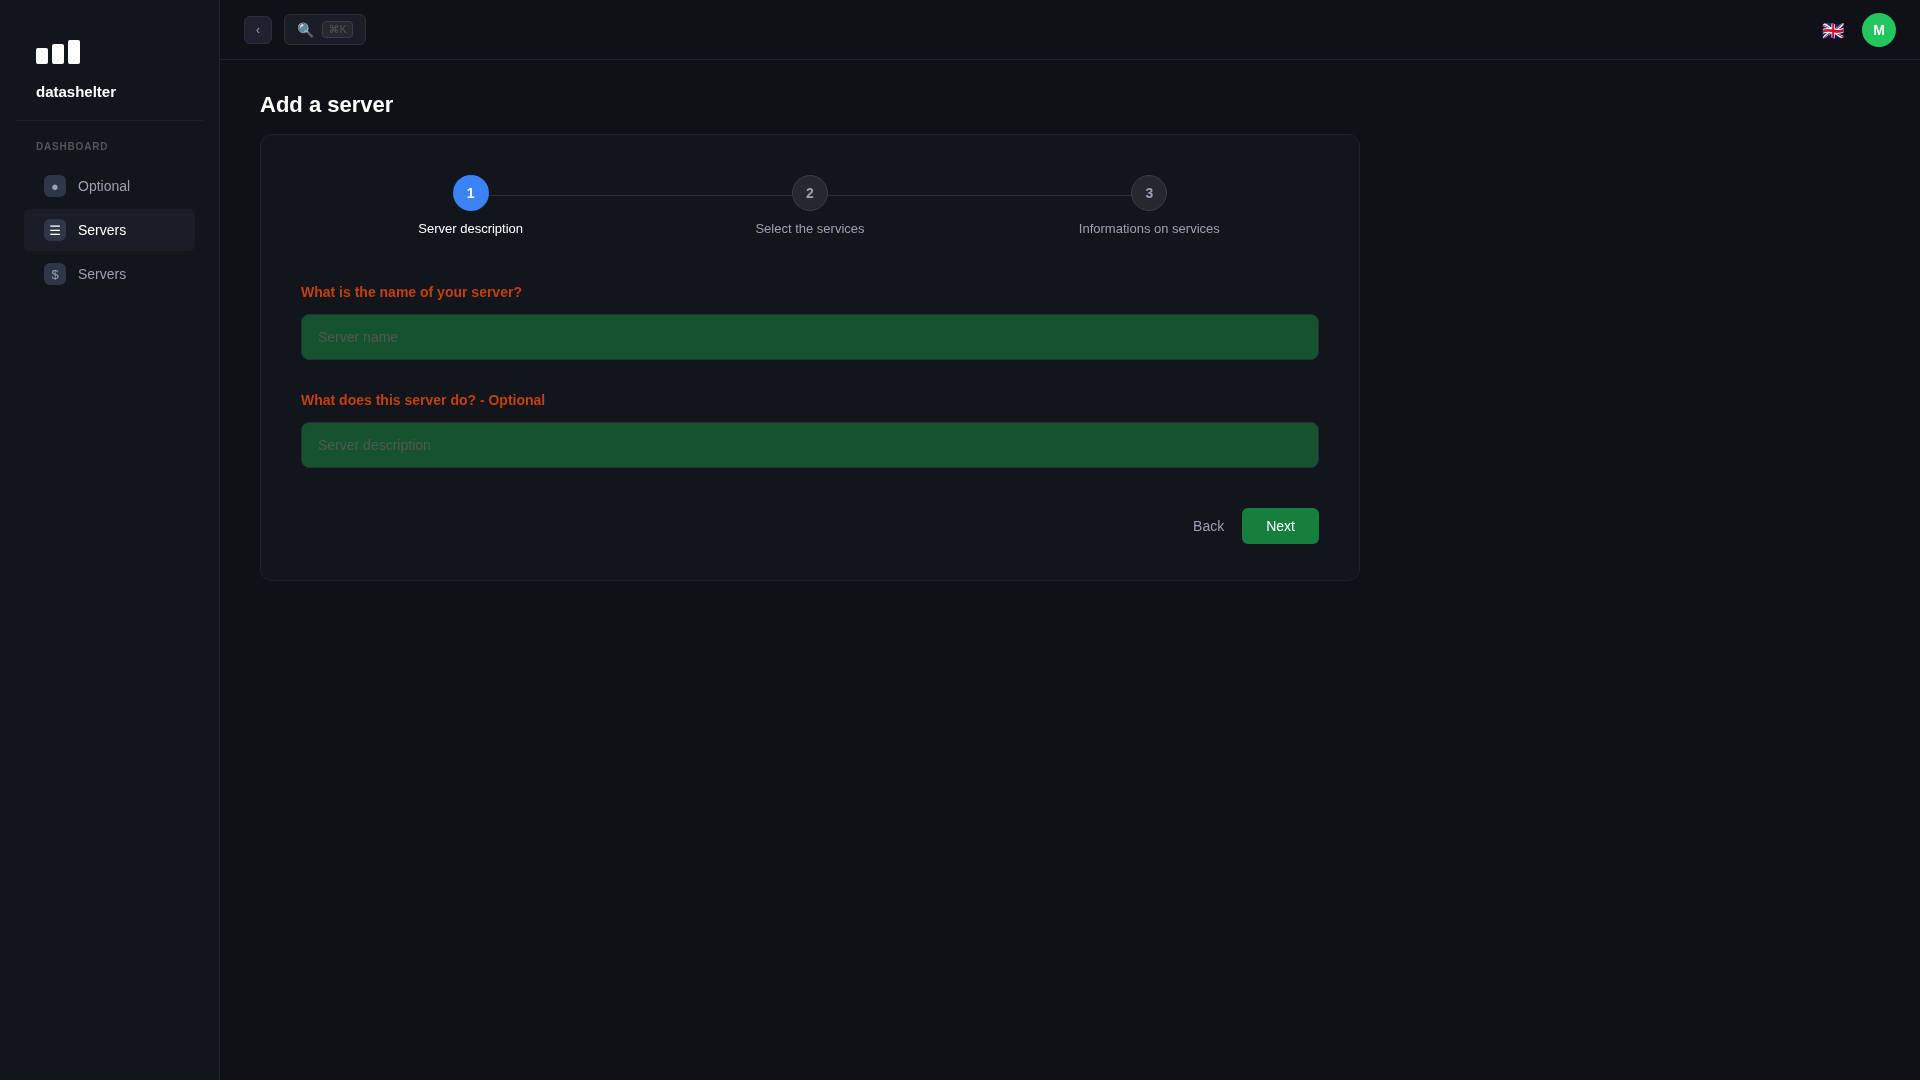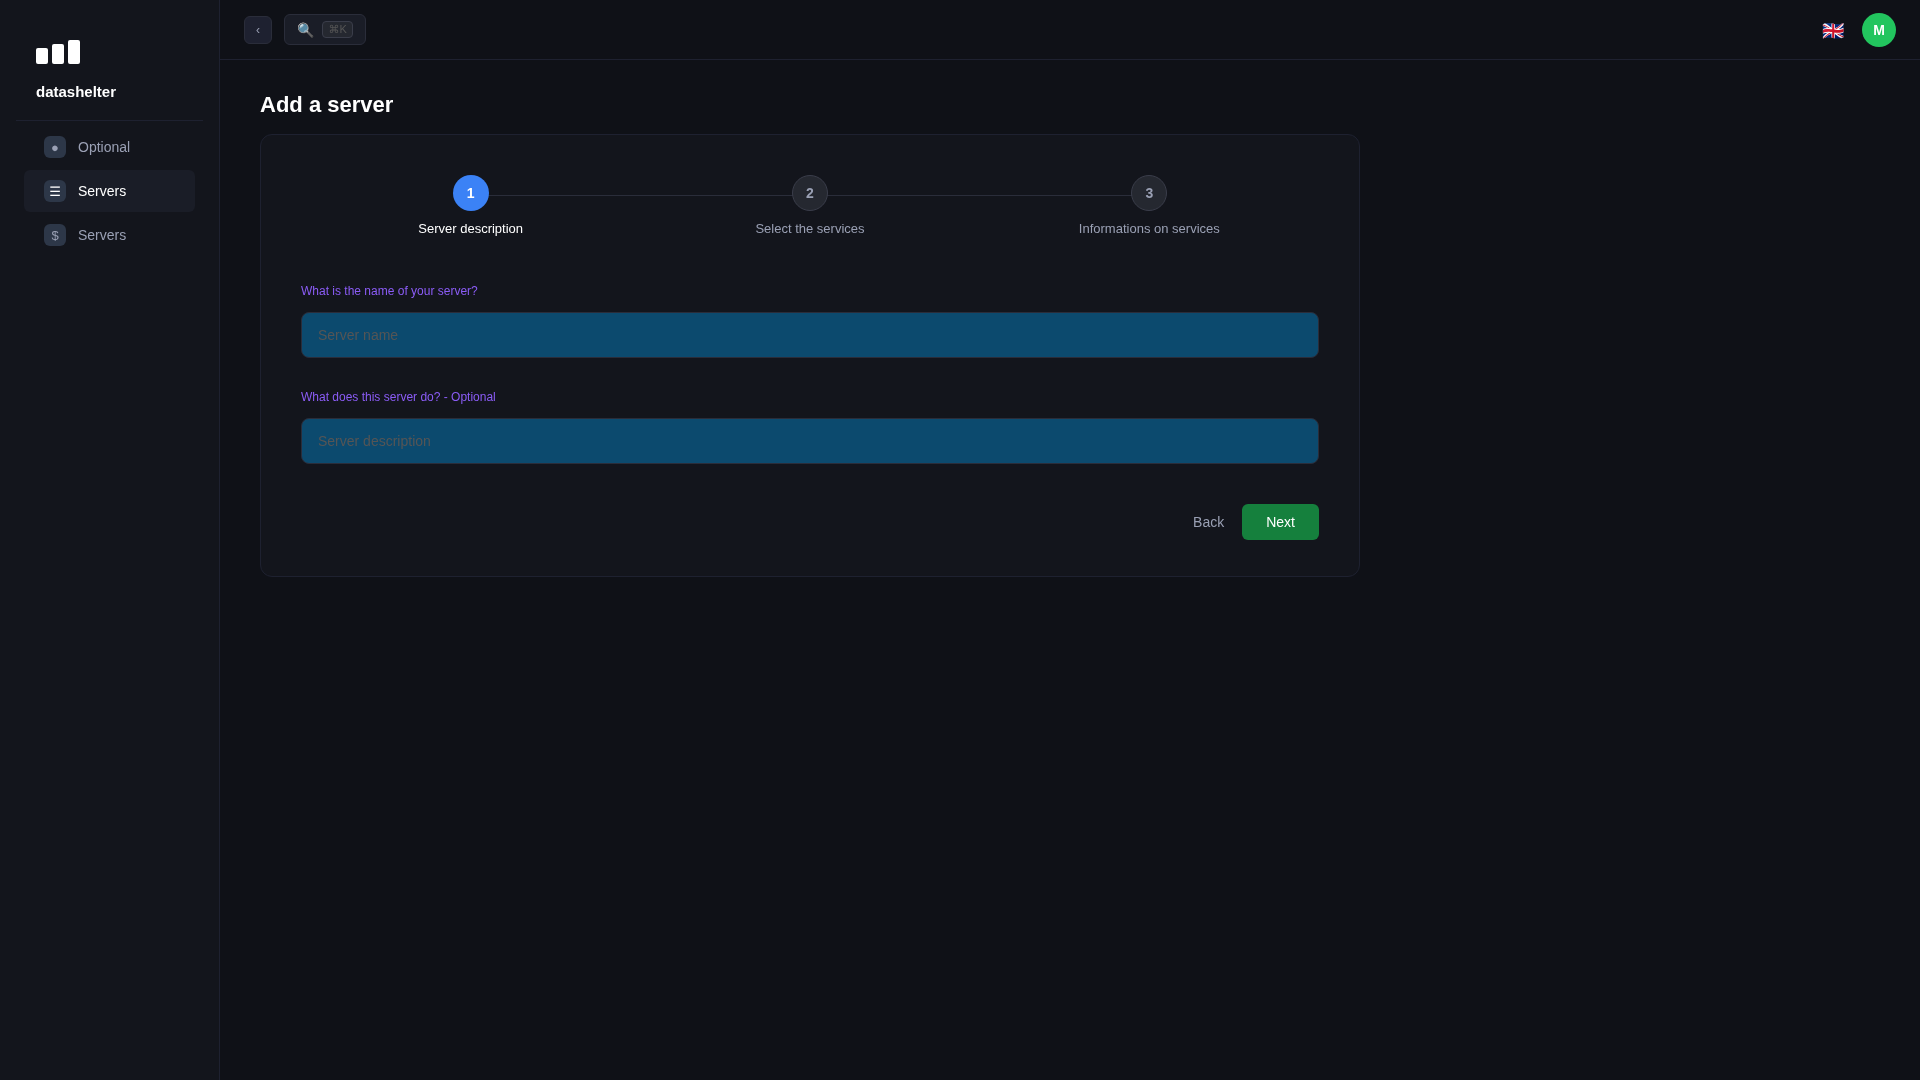--- a/index.html
+++ b/index.html
@@ -225,28 +225,28 @@
       color: #fff;
       font-weight: 500;
       text-align: center;
     }
     .step-label.inactive {
       color: #9aa0b4;
     }
 
     
     .form-question {
-      font-size: 12px;
-      font-weight: 400;
-      color: #8b5cf6;
+      font-size: 14px;
+      font-weight: 700;
+      color: #c2410c;
       margin-bottom: 14px;
     }
     .form-input {
       width: 100%;
-      background: #0c4a6e;
+      background: #14532d;
       border: 1px solid #2a2d3a;
       border-radius: 8px;
       padding: 14px 16px;
       color: #9aa0b4;
       font-size: 14px;
       outline: none;
       margin-bottom: 32px;
     }
     .form-input::placeholder { color: #555; }
 
@@ -289,20 +289,21 @@
         <svg width="48" height="32" viewBox="0 0 48 32" fill="none">
           <rect x="0" y="8" width="12" height="16" rx="2" fill="white"></rect>
           <rect x="16" y="4" width="12" height="20" rx="2" fill="white"></rect>
           <rect x="32" y="0" width="12" height="24" rx="2" fill="white"></rect>
         </svg>
       </div>
     </div>
     <div class="logo-text">datashelter</div>
   </div>
 
+  <div class="sidebar-section-label">DASHBOARD</div>
 
   <nav class="sidebar-nav">
     <div class="sidebar-item">
       <div class="sidebar-icon icon-overview">●</div>
       <span>Optional</span>
     </div>
     <div class="sidebar-item active">
       <div class="sidebar-icon icon-servers">☰</div>
       <span>Servers</span>
     </div>

